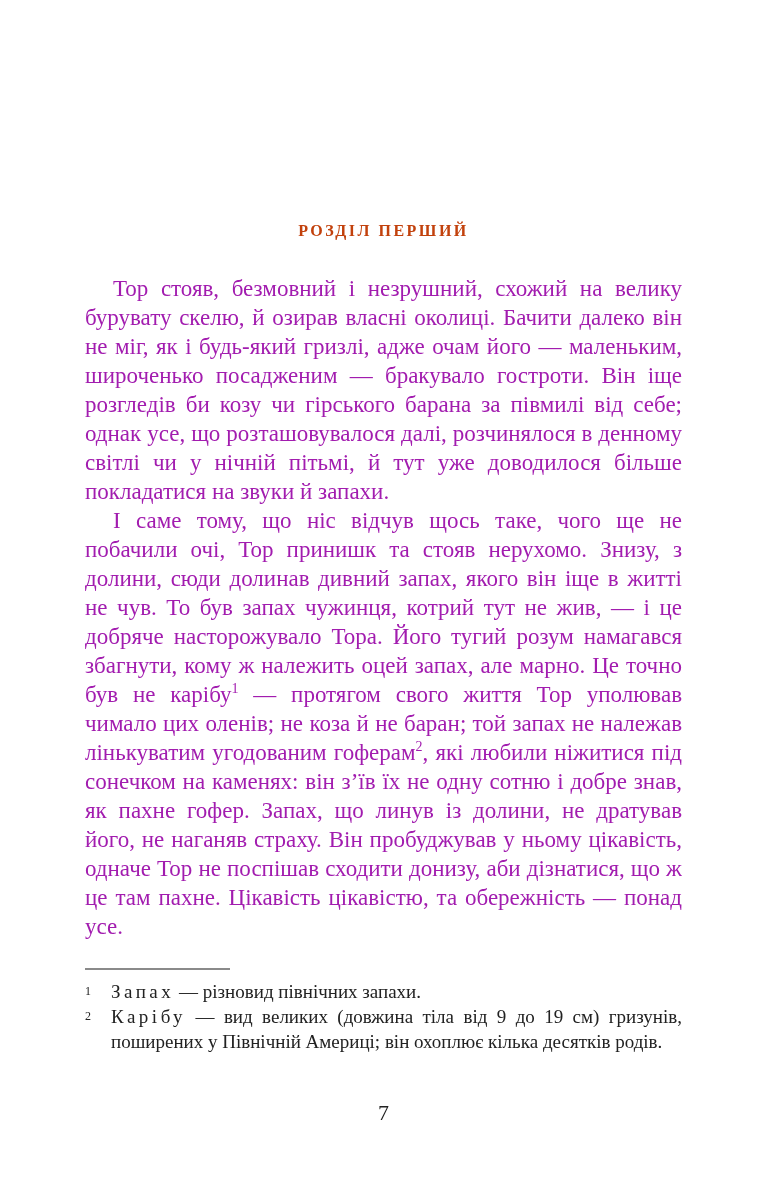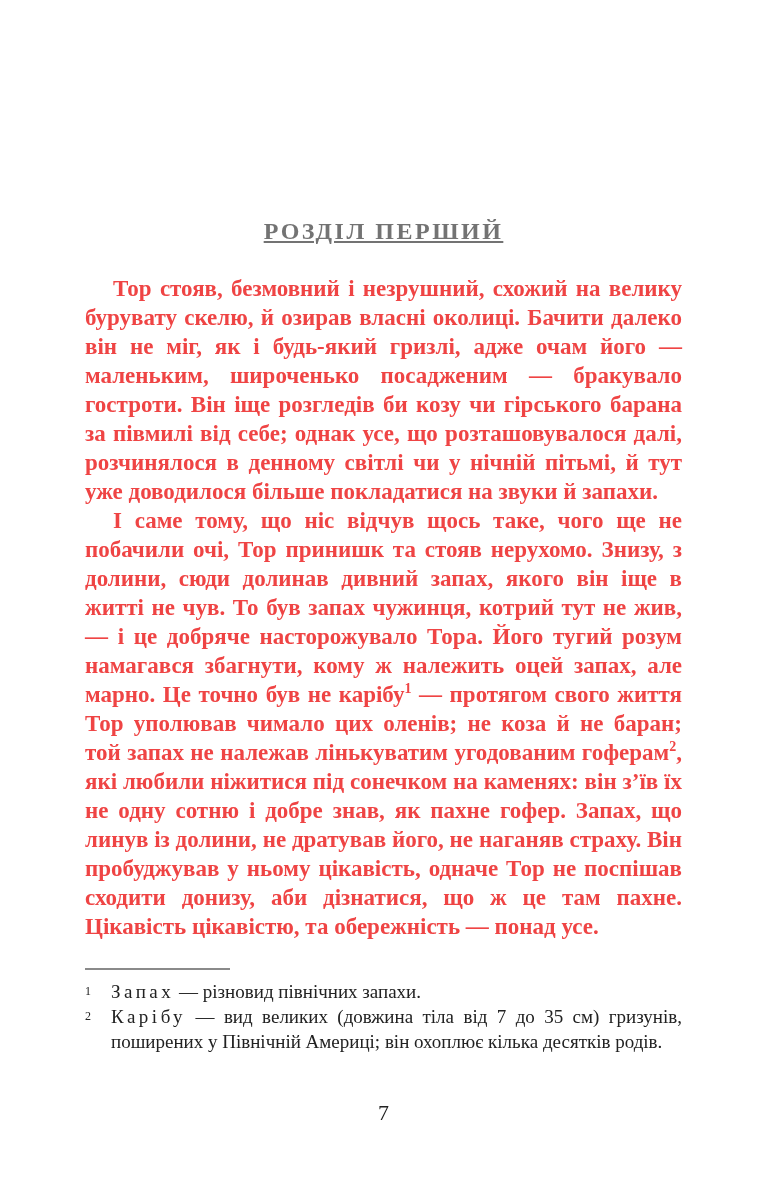--- a/index.html
+++ b/index.html
@@ -17,36 +17,34 @@
     overflow: hidden;
   }
   .content {
     position: absolute;
     left: 85px;
     top: 218px;
     width: 597px;
   }
   .chapter-title {
     margin: 0 0 30px 0;
-    font-size: 24px;
+    font-size: 16px;
     line-height: 26px;
     font-weight: bold;
     text-align: center;
     letter-spacing: 2.5px;
-    color: #737373;
-    text-decoration: underline;
+    color: #c2410c;
   }
   .body-text p {
     margin: 0;
     font-size: 23px;
     line-height: 29px;
     text-align: justify;
     text-indent: 28px;
-    color: #ef4444;
-    font-weight: bold;
+    color: #a21caf;
   }
   .fnref {
     font-size: 14px;
     line-height: 0;
     vertical-align: super;
   }
   .footnotes {
     position: absolute;
     left: 85px;
     top: 968px;
@@ -112,20 +110,20 @@
 
     <div class="fn-rule"></div>
 
     <div class="footnote">
       <span class="fn-marker">1</span>
       <span class="fn-body"><span class="fn-term">Запах</span> <span>— різновид північних запахи.</span></span>
     </div>
 
     <div class="footnote">
       <span class="fn-marker">2</span>
-      <span class="fn-body"><span class="fn-term">Карібу</span> <span>— вид великих (довжина тіла від 7 до 35 см) гризунів, поширених у Північній Америці; він охоплює кілька десятків родів.</span></span>
+      <span class="fn-body"><span class="fn-term">Карібу</span> <span>— вид великих (довжина тіла від 9 до 19 см) гризунів, поширених у Північній Америці; він охоплює кілька десятків родів.</span></span>
     </div>
 
   </div>
 
   <div class="page-number">7</div>
 
 </div>
 
 </body></html>

